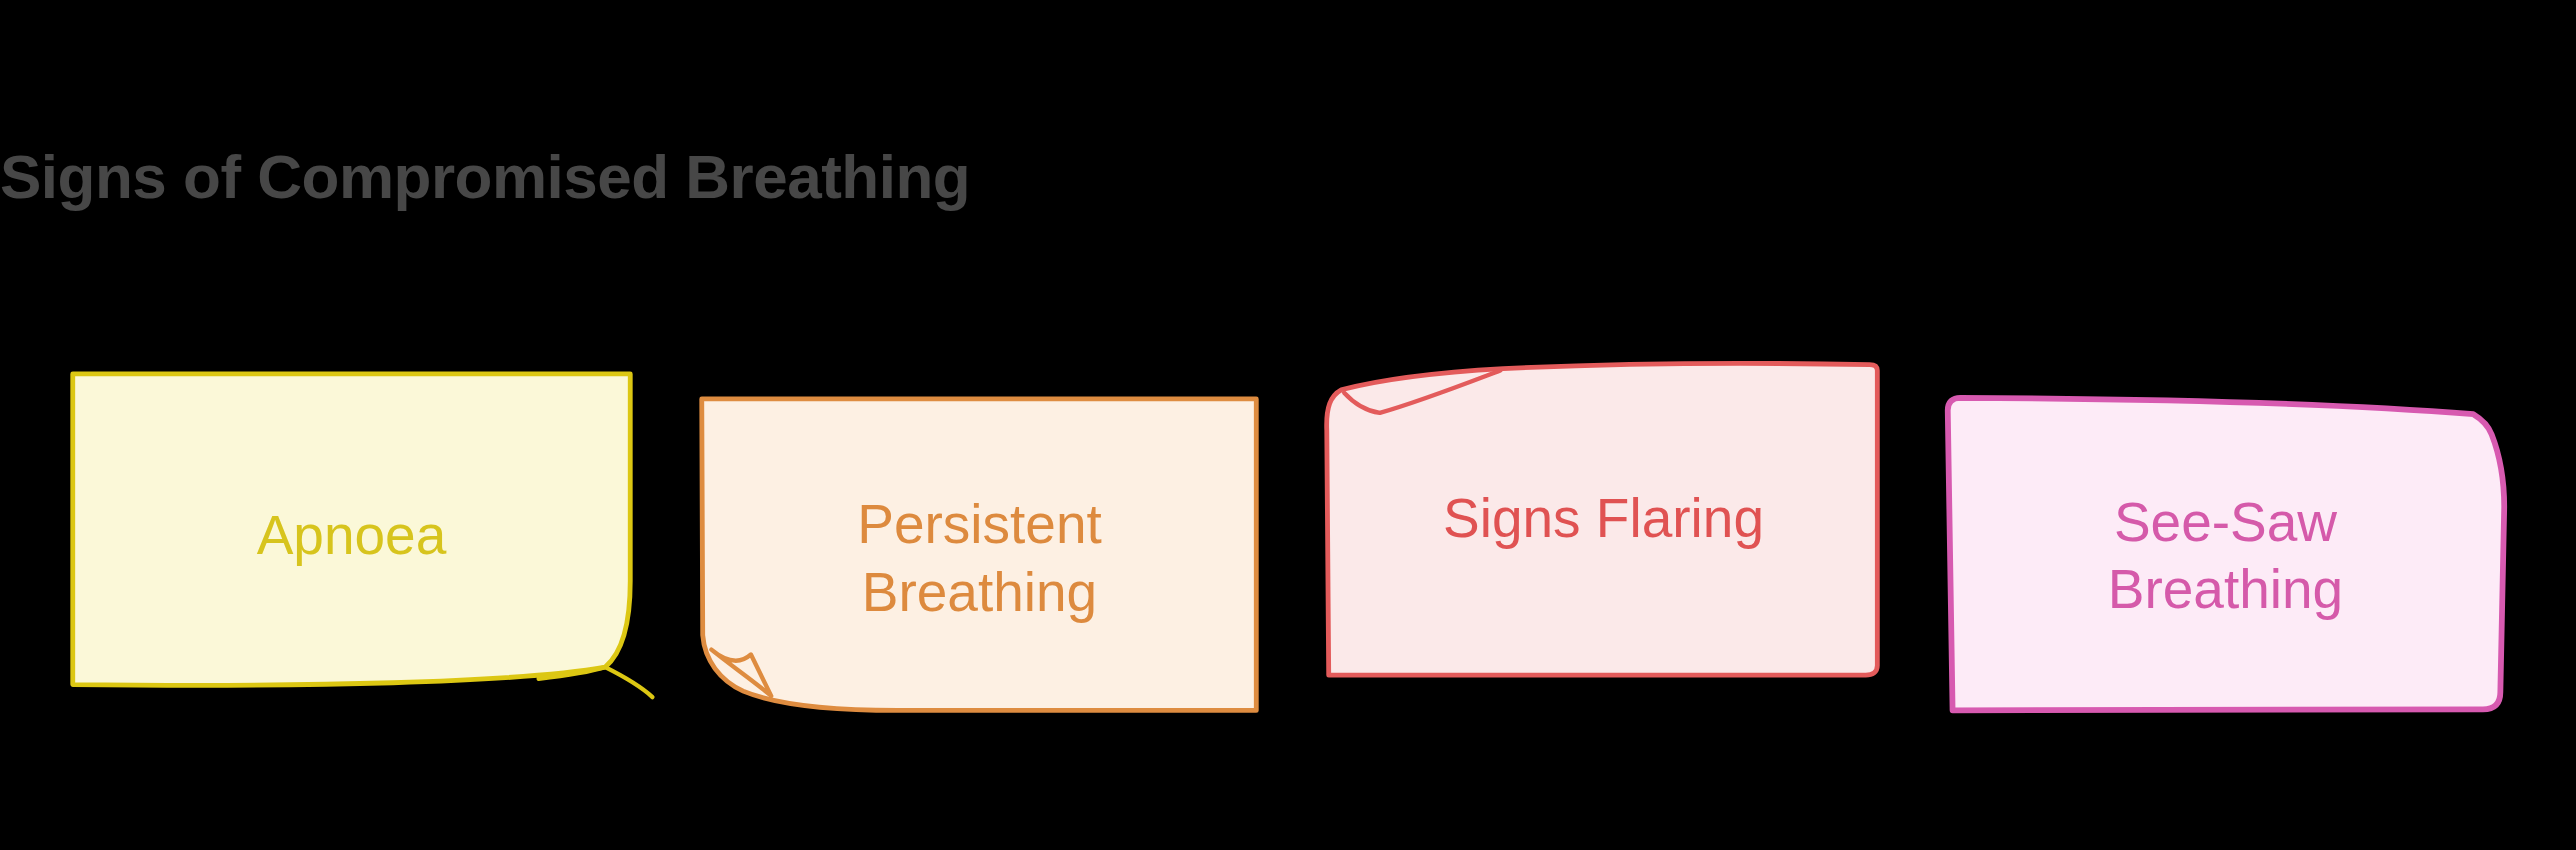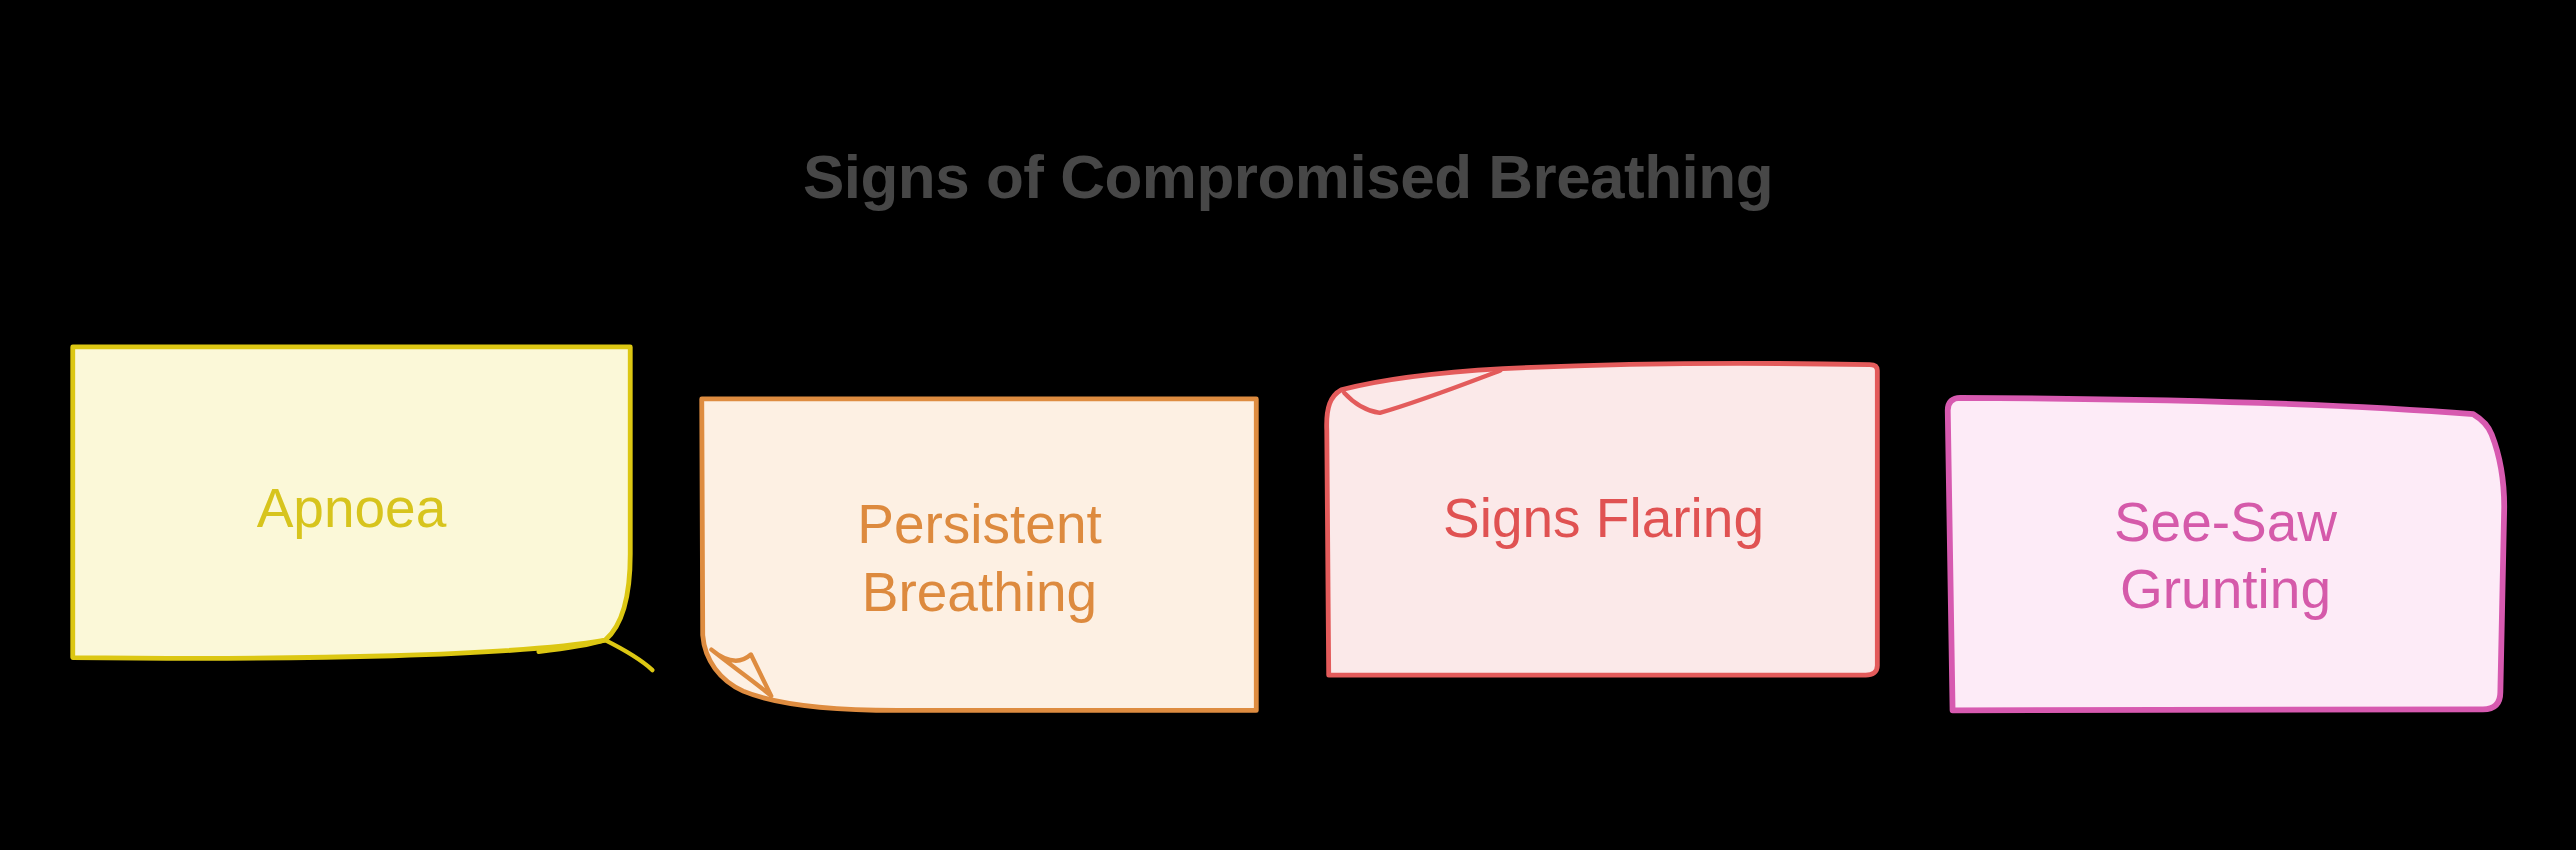--- a/index.html
+++ b/index.html
@@ -7,21 +7,21 @@
     position:relative;
     width:2576px;height:851px;
     background:#000;
     overflow:hidden;
     font-family:"Liberation Sans", sans-serif;
   }
   .title{
     position:absolute;
     left:0;right:0;top:143px;
     margin:0;
-    text-align:center;
+    text-align:left;
     font-size:62px;
     font-weight:bold;
     line-height:1.1;
     letter-spacing:-0.5px;
   }
   .card{position:absolute;}
   .card svg{
     position:absolute;left:0;top:0;
     width:100%;height:100%;
     overflow:visible;
@@ -32,21 +32,21 @@
   .note-curl{stroke-width:4.5;stroke-linejoin:round;stroke-linecap:round;}
   .label{
     position:absolute;left:0;top:0;right:0;bottom:0;
     display:flex;align-items:center;justify-content:center;
     text-align:center;
     white-space:pre-line;
     font-size:55px;
     line-height:1.22;
     font-weight:400;
   }
-  .card-1{left:66px;  top:340px; width:571px; height:338px;}
+  .card-1{left:66px;  top:367px; width:571px; height:338px;}
   .card-2{left:695px; top:392px; width:569px; height:333px;}
   .card-3{left:1320px;top:357px; width:567px; height:323px;}
   .card-4{left:1941px;top:391px; width:569px; height:330px;}
 </style>
 </head>
 <body>
 
 <div class="canvas">
 
   <h1 class="title" style="color: rgb(71, 71, 71);">Signs of Compromised Breathing</h1>
@@ -74,17 +74,17 @@
       <path class="note-curl" fill="none" d="M 25 37 C 36 49 49 56 62 58 C 104 46 150 28 187 14" stroke="#e35b5b"></path>
     </svg>
     <div class="label" style="color: rgb(224, 82, 82);">Signs Flaring</div>
   </div>
 
   <div class="card card-4">
     <svg viewBox="0 0 590 342" aria-hidden="true">
       <path class="note-body" d="M 20 7 C 225 8 415 13 552 24 C 562 30 568 37 571 45 C 580 68 584 92 584 120 L 580 312 C 580 324 574 330 562 330 L 12 331 L 7 20 C 7 11 12 7 20 7 Z" fill="#fdebf7" stroke="#d75ab0"></path>
     </svg>
     <div class="label" style="color: rgb(213, 90, 170);">See-Saw
-Grunting</div>
+Breathing</div>
   </div>
 
 </div>
 
 
 </body></html>

